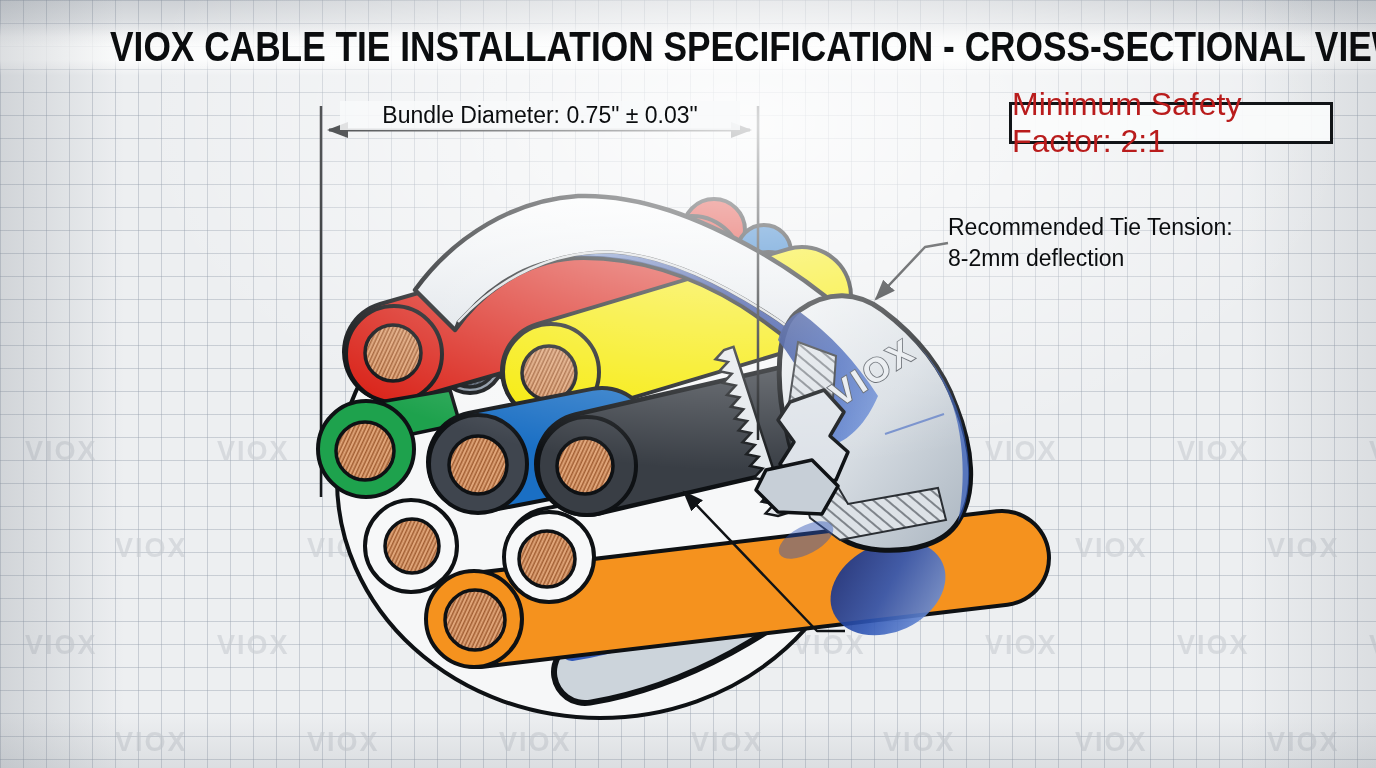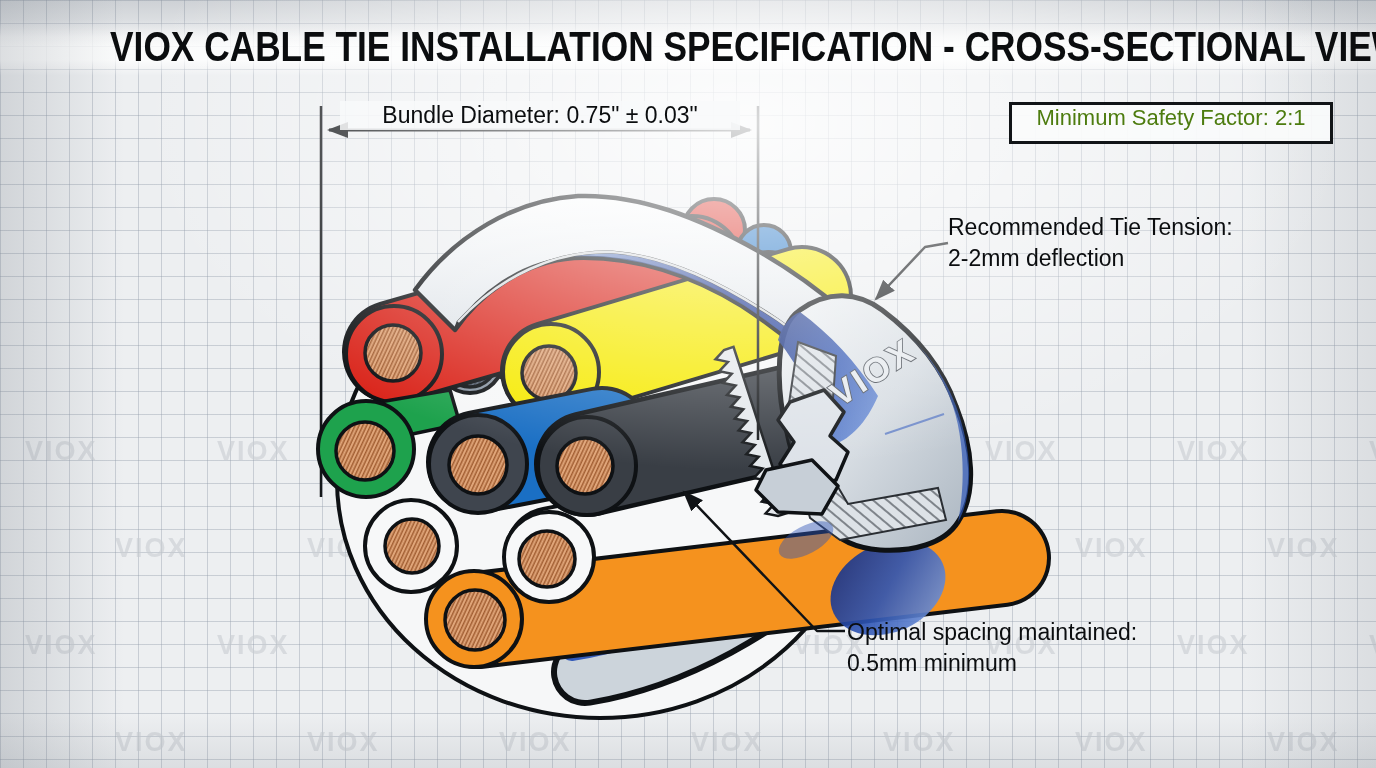--- a/index.html
+++ b/index.html
@@ -19,22 +19,22 @@
          background:linear-gradient(to bottom, rgba(255,255,255,0), rgba(255,255,255,.8) 30%, rgba(255,255,255,.8) 72%, rgba(255,255,255,0));}
   .title{position:absolute;left:0;top:23px;width:1376px;text-align:center;
          font-size:42px;font-weight:700;color:#0b0d0f;letter-spacing:0px;
          transform:scaleX(.84);transform-origin:50% 50%;white-space:nowrap;}
   .wm{position:absolute;font-size:27px;font-weight:700;letter-spacing:2px;
       color:#c9cdd2;opacity:.6;pointer-events:none;}
   .dim-label{position:absolute;left:340px;top:101px;width:400px;text-align:center;
       font-size:23px;color:#0b0d0f;background:rgba(248,249,250,.85);padding:1px 0;}
   .safety{position:absolute;left:1009px;top:102px;width:318px;height:36px;
       border:3px solid #111417;background:rgba(250,251,251,.93);
-      display:flex;align-items:flex-start;justify-content:center;
-      font-size:22px;color:#4d7c0f;}
+      display:flex;align-items:center;justify-content:center;
+      font-size:32px;color:#b91c1c;}
   .ann{position:absolute;font-size:23px;color:#0b0d0f;line-height:31px;}
   .ann.tension{left:948px;top:212px;width:312px;text-align:left;}
   .ann.spacing{left:847px;top:617px;width:330px;text-align:left;}
   svg.illus{position:absolute;left:0;top:0;}
 </style>
 </head>
 <body>
 
 <div class="stage">
 
@@ -248,21 +248,17 @@
   <div class="title">VIOX CABLE TIE INSTALLATION SPECIFICATION - CROSS-SECTIONAL VIEW</div>
 
   <div class="dim-label">Bundle Diameter: 0.75" ± 0.03"</div>
 
   <div class="safety">
     <span>Minimum Safety Factor: 2:1</span>
   </div>
 
   <div class="ann tension">
     <div>Recommended Tie Tension:</div>
-    <div>2-2mm deflection</div>
+    <div>8-2mm deflection</div>
   </div>
 
-  <div class="ann spacing">
-    <div>Optimal spacing maintained:</div>
-    <div>0.5mm minimum</div>
-  </div>
 
 </div>
 
 </body></html>

